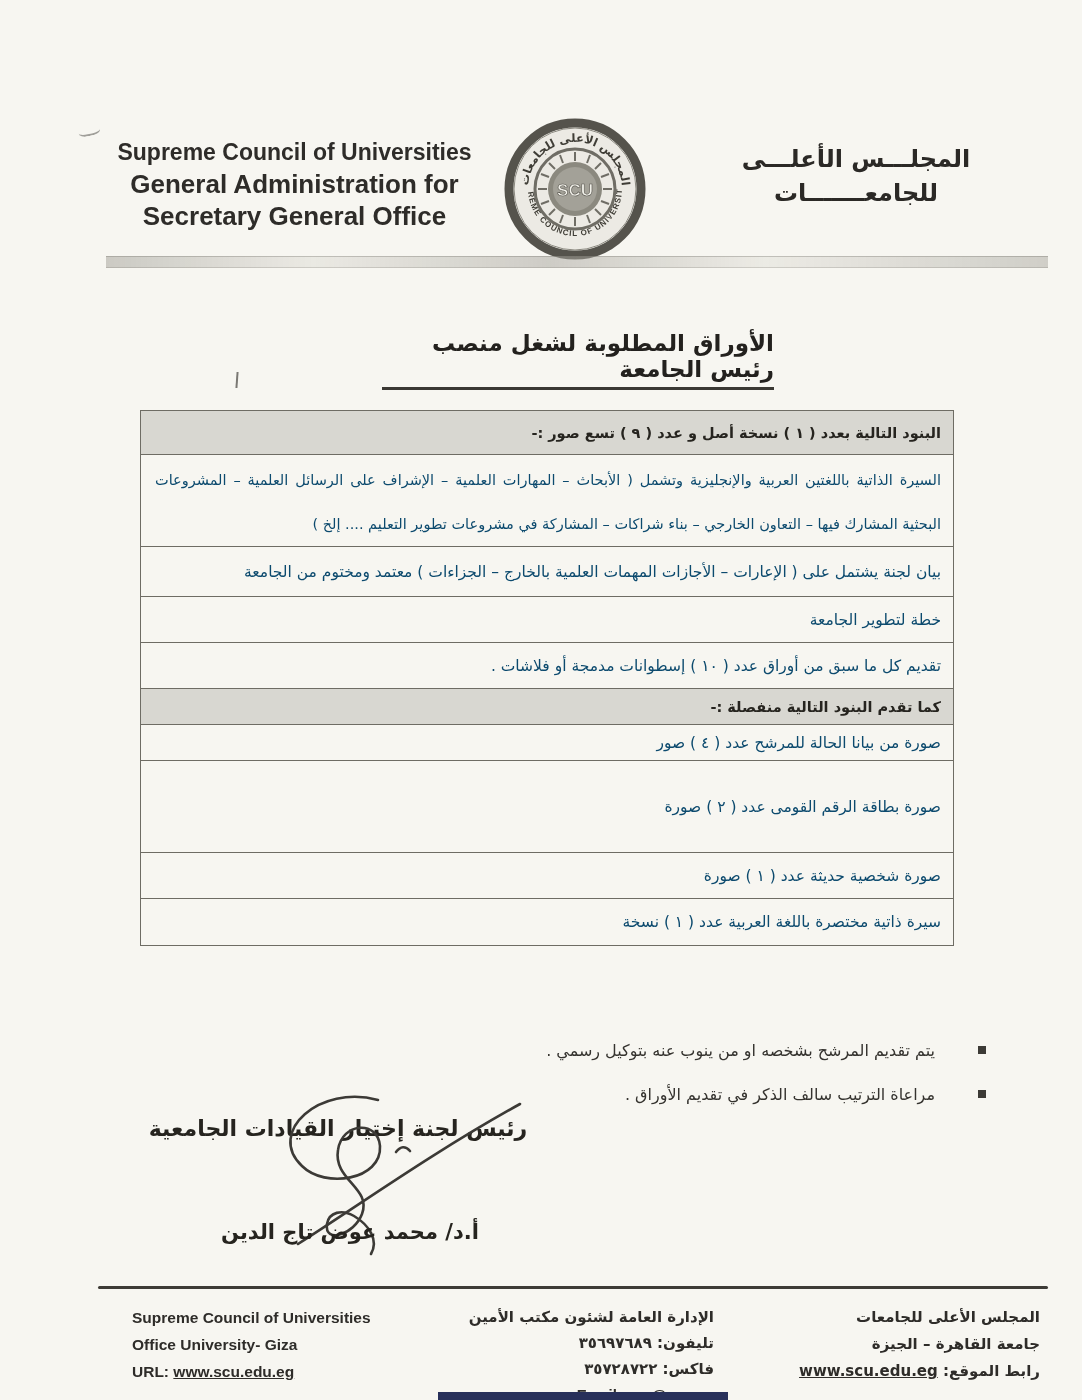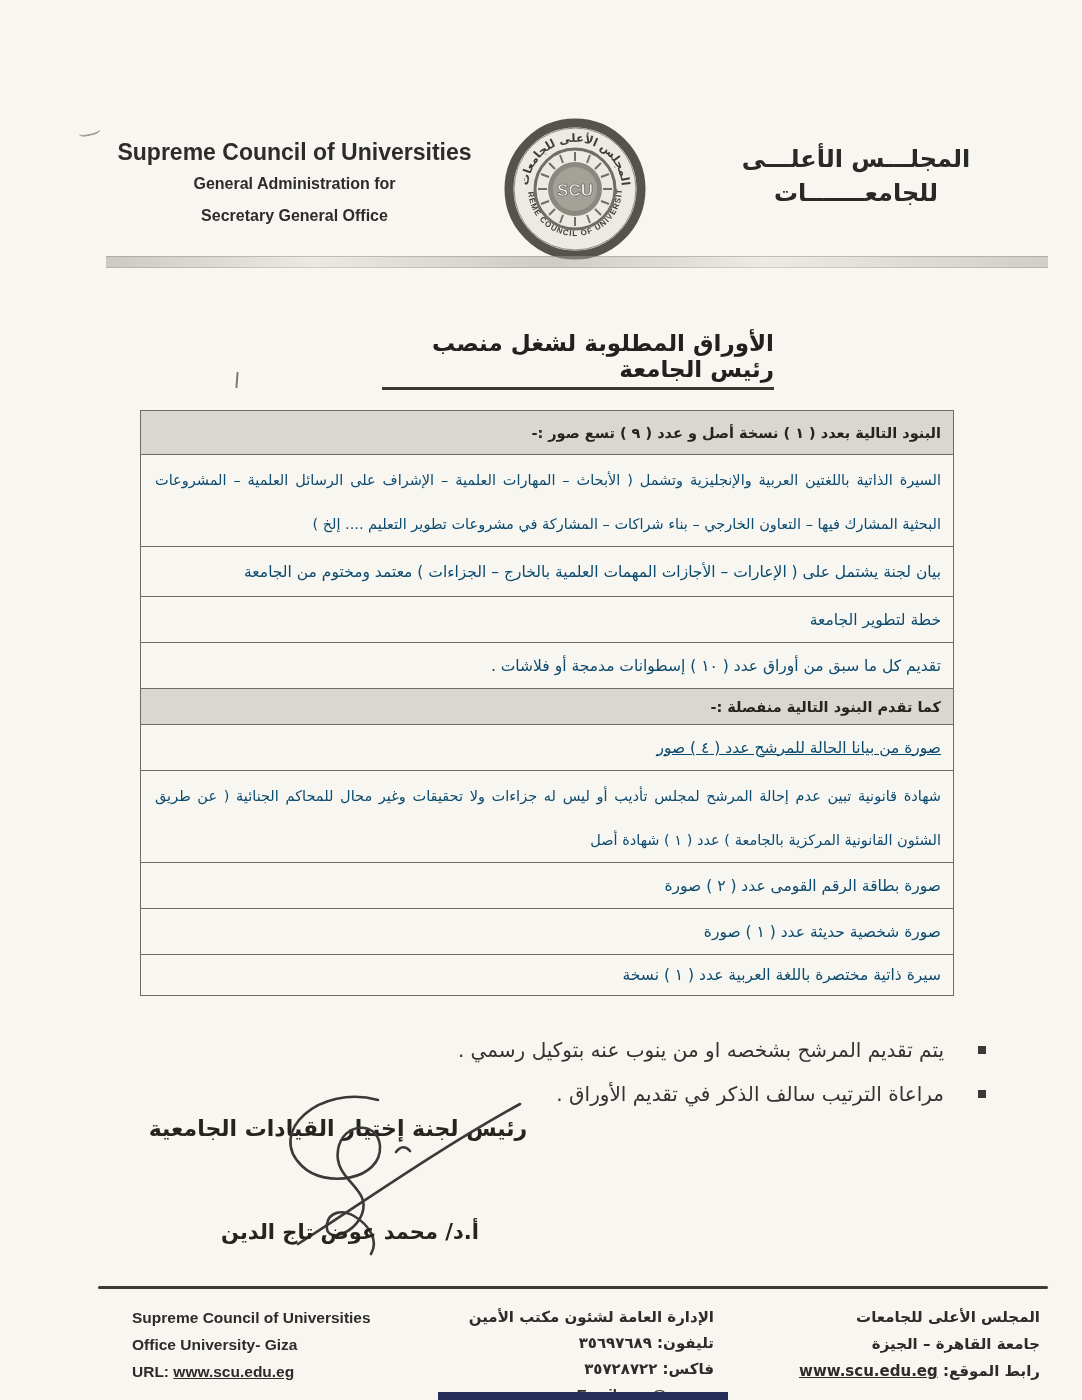--- a/index.html
+++ b/index.html
@@ -12,21 +12,21 @@
     font-family:"DejaVu Sans",sans-serif;
     color:#33312e;
   }
   
   .hdr-en{
     position:absolute;left:112px;top:136px;width:365px;
     text-align:center;font-family:"Liberation Sans",sans-serif;
     font-weight:700;color:#2e2c29;
   }
   .hdr-en .l1{font-size:23px;line-height:32px;}
-  .hdr-en .l2,.hdr-en .l3{font-size:16px;line-height:32px;}
+  .hdr-en .l2,.hdr-en .l3{font-size:26px;line-height:32px;}
   .hdr-logo{position:absolute;left:502px;top:116px;width:146px;height:146px;}
   .hdr-ar{
     position:absolute;left:688px;top:142px;width:336px;
     direction:rtl;text-align:center;color:#2b2926;font-weight:700;
   }
   .hdr-ar .l1{font-size:24px;line-height:34px;letter-spacing:.5px;}
   .hdr-ar .l2{font-size:17px;line-height:30px;margin-top:6px;}
   .scan-band{
     position:absolute;left:106px;top:256px;width:942px;height:10px;
     background:linear-gradient(90deg,rgba(150,148,140,.45),rgba(205,203,195,.30) 22%,rgba(165,163,155,.5) 47%,rgba(210,208,200,.30) 70%,rgba(160,158,150,.45));
@@ -64,33 +64,33 @@
     display:block;text-align:justify;text-justify:inter-word;
     font-size:14.5px;line-height:44px;overflow:hidden;
     padding-top:3px;
   }
   .doc-table > .tbl-row:nth-child(1){height:44px;}
   .doc-table > .tbl-row:nth-child(2){height:92px;}
   .doc-table > .tbl-row:nth-child(3){height:50px;}
   .doc-table > .tbl-row:nth-child(4){height:46px;}
   .doc-table > .tbl-row:nth-child(5){height:46px;}
   .doc-table > .tbl-row:nth-child(6){height:36px;}
-  .doc-table > .tbl-row:nth-child(7){height:46px;text-decoration:underline;}
+  .doc-table > .tbl-row:nth-child(7){height:36px;}
   .doc-table > .tbl-row:nth-child(8){height:92px;}
   .doc-table > .tbl-row:nth-child(9){height:46px;}
   .doc-table > .tbl-row:nth-child(10){height:46px;}
   .doc-table > .tbl-row:nth-child(11){height:40px;}
   
   .notes{
     position:absolute;right:96px;top:1028px;width:620px;
     direction:rtl;
   }
   .note-item{
-    display:flex;align-items:center;gap:34px;
-    height:44px;font-size:20px;color:#35332f;
+    display:flex;align-items:center;gap:43px;
+    height:44px;font-size:16px;color:#35332f;
   }
   .note-marker{
     width:8px;height:8px;background:#3c3a36;flex:0 0 auto;
   }
   
   .sig-title{
     position:absolute;left:148px;top:1116px;width:380px;
     direction:rtl;text-align:center;
     font-size:22px;font-weight:700;color:#26241f;
   }
@@ -189,21 +189,20 @@
   <h1 class="doc-title">الأوراق المطلوبة لشغل منصب رئيس الجامعة</h1>
 
   <div class="doc-table">
     <div class="tbl-row section">البنود التالية بعدد ( ١ ) نسخة أصل و عدد ( ٩ ) تسع صور :-</div>
     <div class="tbl-row long">السيرة الذاتية باللغتين العربية والإنجليزية وتشمل ( الأبحاث – المهارات العلمية – الإشراف على الرسائل العلمية – المشروعات البحثية المشارك فيها – التعاون الخارجي – بناء شراكات – المشاركة في مشروعات تطوير التعليم .... إلخ )</div>
     <div class="tbl-row">بيان لجنة يشتمل على ( الإعارات – الأجازات المهمات العلمية بالخارج – الجزاءات ) معتمد ومختوم من الجامعة</div>
     <div class="tbl-row">خطة لتطوير الجامعة</div>
     <div class="tbl-row">تقديم كل ما سبق من أوراق عدد ( ١٠ ) إسطوانات مدمجة أو فلاشات .</div>
     <div class="tbl-row section">كما تقدم البنود التالية منفصلة :-</div>
     <div class="tbl-row">صورة من بيانا الحالة للمرشح عدد ( ٤ ) صور</div>
-    <div class="tbl-row long">شهادة قانونية تبين عدم إحالة المرشح لمجلس تأديب أو ليس له جزاءات ولا تحقيقات وغير محال للمحاكم الجنائية ( عن طريق الشئون القانونية المركزية بالجامعة ) عدد ( ١ ) شهادة أصل</div>
     <div class="tbl-row">صورة بطاقة الرقم القومى عدد ( ٢ ) صورة</div>
     <div class="tbl-row">صورة شخصية حديثة عدد ( ١ ) صورة</div>
     <div class="tbl-row">سيرة ذاتية مختصرة باللغة العربية عدد ( ١ ) نسخة</div>
   </div>
 
   <div class="notes">
     <div class="note-item">
       <span class="note-marker"></span>
       <span>يتم تقديم المرشح بشخصه او من ينوب عنه بتوكيل رسمي .</span>
     </div>

